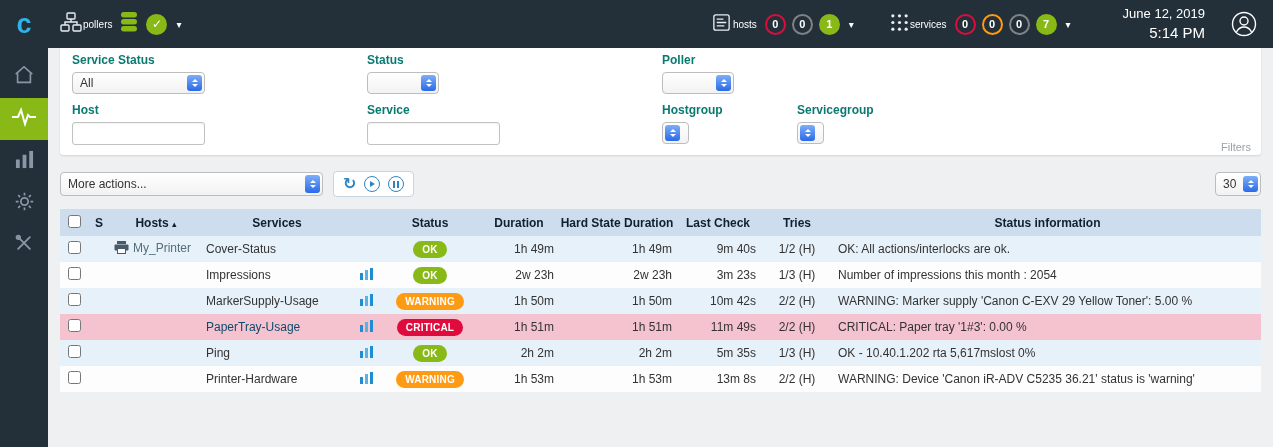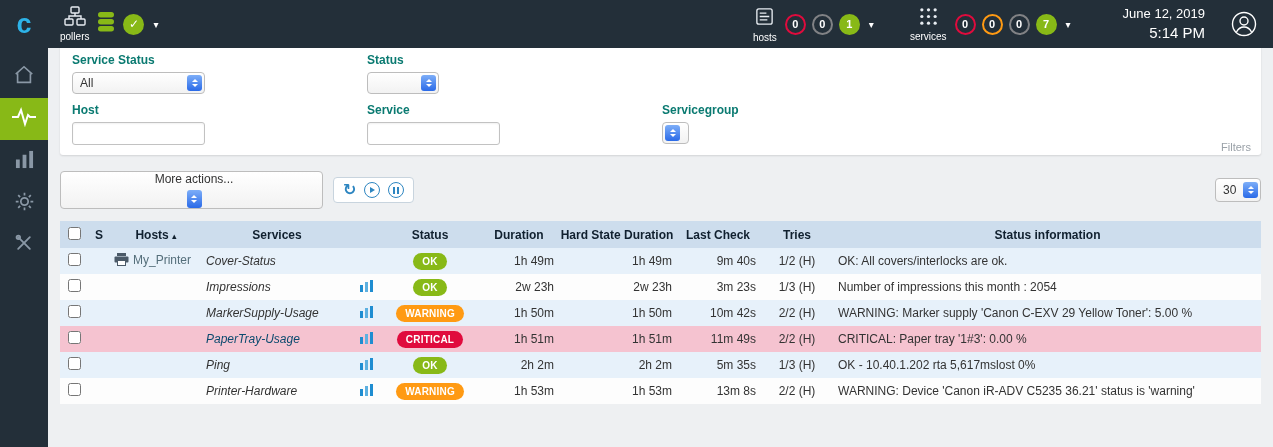--- a/index.html
+++ b/index.html
@@ -6,21 +6,21 @@
   html,body { width:1273px; height:447px; }
   body { font-family:"Liberation Sans","DejaVu Sans",sans-serif; background:#eef0f2; overflow:hidden; }
   a { text-decoration:none; cursor:pointer; }
 
   
   .topbar { position:fixed; top:0; left:0; width:100%; height:48px; background:#232f39; display:flex; align-items:center; z-index:10; }
   .logo-cell { width:48px; height:48px; display:flex; align-items:center; justify-content:center; cursor:pointer; }
   .logo-c { font-size:27px; font-weight:bold; color:#2db3e8; line-height:1; }
   .tb-group { display:flex; align-items:center; gap:8px; }
   .pollers-group { margin-left:12px; }
-  .tb-iconlabel { display:flex; flex-direction:column; align-items:center; gap:1px; cursor:pointer; }
+  .tb-iconlabel { display:flex; flex-direction:row; align-items:center; gap:1px; cursor:pointer; }
   .tb-label { color:#fff; font-size:10px; }
   .check-circle { width:21px; height:21px; border-radius:50%; background:#88b917; color:#fff; font-size:12px; font-weight:bold; display:flex; align-items:center; justify-content:center; cursor:pointer; }
   .chev { color:#fff; font-size:10px; margin-left:1px; cursor:pointer; }
   .badges { display:flex; gap:6px; align-items:center; }
   .circle-badge { width:21px; height:21px; border-radius:50%; border:2px solid; display:flex; align-items:center; justify-content:center; color:#fff; font-size:11px; font-weight:bold; cursor:pointer; }
   .hosts-group { margin-left:auto; }
   .services-group { margin-left:36px; }
   .datetime { margin-left:52px; color:#fff; text-align:right; line-height:1.3; font-size:13px; }
   .datetime .time { font-size:15px; }
   .user-btn { margin:0 16px 0 26px; cursor:pointer; display:flex; }
@@ -44,40 +44,40 @@
   .gw1 { width:295px; } .gw2 { width:295px; } .gw3 { width:135px; } .gw4 { width:155px; }
   .txt { width:133px; height:23px; border:1px solid #c2c2c2; border-radius:3px; background:#fff; font-size:12px; padding:0 6px; box-shadow:inset 0 1px 2px rgba(0,0,0,.06); font-family:inherit; }
   .fsel { display:inline-flex; align-items:center; justify-content:space-between; background:linear-gradient(#ffffff,#f2f2f2); border:1px solid #bdbdbd; border-radius:4px; height:22px; padding:0 2px 0 7px; font-size:12px; color:#333; cursor:pointer; }
   .fsel-btn { width:15px; height:16px; border-radius:3px; background:linear-gradient(#7daef8,#2a6ae8); display:flex; flex-direction:column; align-items:center; justify-content:center; gap:2px; flex:none; }
   .tu { width:0; height:0; border-left:3px solid transparent; border-right:3px solid transparent; border-bottom:3.5px solid #fff; }
   .td2 { width:0; height:0; border-left:3px solid transparent; border-right:3px solid transparent; border-top:3.5px solid #fff; }
   .w133 { width:133px;justify-content:space-between; } .w72 { width:72px; } .w26 { width:27px; padding-left:2px; }
   .filters-tag { position:absolute; right:10px; bottom:2px; font-size:11px; color:#9aa1a8; cursor:pointer; }
 
   .toolbar { margin-top:16px; display:flex; align-items:center; }
-  .w263 { width:263px; height:38px;flex-direction:column; }
+  .w263 { width:263px; height:24px; }
   .iconbox { margin-left:10px; background:#fff; border:1px solid #c8d4de; border-radius:4px; height:26px; display:flex; align-items:center; gap:8px; padding:0 9px; }
   .refresh-glyph { color:#2e86c1; font-size:16px; font-weight:bold; line-height:1; cursor:pointer; }
   .cbtn { width:16px; height:16px; border:1.5px solid #2e86c1; border-radius:50%; display:flex; align-items:center; justify-content:center; cursor:pointer; }
   .play-tri { width:0; height:0; border-top:3.5px solid transparent; border-bottom:3.5px solid transparent; border-left:5.5px solid #2e86c1; margin-left:1px; }
   .pause-bars { display:flex; gap:2px; }
   .pause-bars i { width:2px; height:7px; background:#2e86c1; display:block; }
   .w46 { width:46px; height:24px; margin-left:auto; }
 
   
   .svc-table { width:100%; border-collapse:collapse; margin-top:12px; background:#fff; font-size:12px; color:#333; table-layout:fixed; }
   .svc-table th { background:#cddded; height:27px; font-weight:bold; color:#10202f; font-size:12px; text-align:center; white-space:nowrap; }
   .svc-table td { height:26px; padding:0 4px; white-space:nowrap; overflow:hidden; }
   .row-odd td { background:#e7f1fa; }
   .row-even td { background:#fdfdfd;margin-top:41px; }
   .row-critical td { background:#f5c3d0; }
   .c-check, .th-check { text-align:center; }
   .c-host { text-align:left; }
   .c-host .picon { vertical-align:-2px; margin-right:4px; }
-  .c-svc { text-align:left;font-style:italic; }
+  .c-svc { text-align:left; }
   .c-chart { text-align:center; }
   .c-status { text-align:center; }
   .c-dur,.c-hard,.c-last { text-align:right; padding-right:18px; }
   .c-tries { text-align:center; }
   .c-info { text-align:left; padding-left:8px; }
   .host-link { color:#546e7a; }
   .service-link { color:#333; }
   .row-critical .service-link { color:#0c4a6e; }
   .badge { display:inline-block; padding:3px 9px; border-radius:10px; color:#fff; font-size:10px; font-weight:bold; letter-spacing:.2px; }
   .badge-ok { background:#88b917; }
@@ -241,29 +241,48 @@
       <div class="fgroup gw2">
         <label>Status</label>
         <div class="fsel w72">
           <span></span>
           <span class="fsel-btn">
               <i class="tu"></i>
               <i class="td2"></i>
             </span>
         </div>
       </div>
+      <div class="fgroup">
+        <label>Poller</label>
+        <div class="fsel w72">
+          <span></span>
+          <span class="fsel-btn">
+              <i class="tu"></i>
+              <i class="td2"></i>
+            </span>
+        </div>
+      </div>
     </div>
     <div class="frow">
       <div class="fgroup gw1">
         <label>Host</label>
         <input class="txt" type="text" value="" style="">
       </div>
       <div class="fgroup gw2">
         <label>Service</label>
         <input class="txt" type="text" value="" style="">
+      </div>
+      <div class="fgroup gw3">
+        <label>Hostgroup</label>
+        <div class="fsel w26">
+          <span class="fsel-btn">
+              <i class="tu"></i>
+              <i class="td2"></i>
+            </span>
+        </div>
       </div>
       <div class="fgroup gw4">
         <label>Servicegroup</label>
         <div class="fsel w26">
           <span class="fsel-btn">
               <i class="tu"></i>
               <i class="td2"></i>
             </span>
         </div>
       </div>
@@ -338,21 +357,21 @@
                 <rect x="0.5" y="3.5" width="14" height="6" rx="1" fill="#4b5a68"></rect>
                 <rect x="3.5" y="7.5" width="8" height="5" fill="#ffffff" stroke="#4b5a68"></rect>
               </svg></span><a class="host-link">My_Printer</a></td>
           <td class="c-svc"><a class="service-link">Cover-Status</a></td>
           <td class="c-chart"></td>
           <td class="c-status"><span class="badge badge-ok">OK</span></td>
           <td class="c-dur">1h 49m</td>
           <td class="c-hard">1h 49m</td>
           <td class="c-last">9m 40s</td>
           <td class="c-tries">1/2 (H)</td>
-          <td class="c-info">OK: All covers/interlocks are ok.</td>
+          <td class="c-info">OK: All actions/interlocks are ok.</td>
         </tr>
         <tr class="row-even">
           <td class="c-check"><input type="checkbox" style=""></td>
           <td class="c-s"></td>
           <td class="c-host"></td>
           <td class="c-svc"><a class="service-link">Impressions</a></td>
           <td class="c-chart"><span class="chart-icon">
               <svg width="13" height="12" viewBox="0 0 13 12">
                 <rect x="0" y="5" width="3" height="7" fill="#1f8dd1"></rect>
                 <rect x="5" y="2" width="3" height="10" fill="#5db0e0"></rect>

